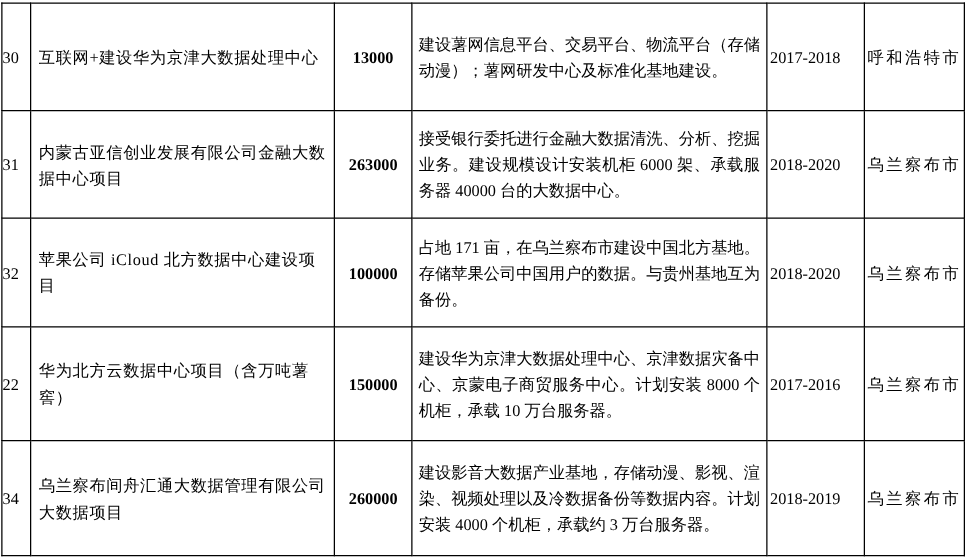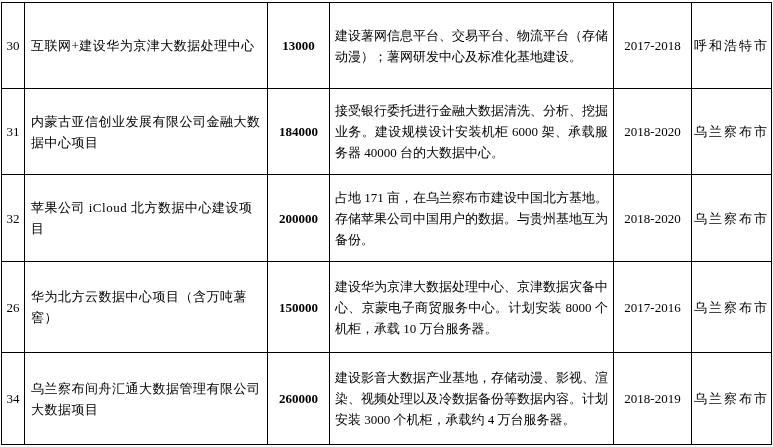--- a/index.html
+++ b/index.html
@@ -32,39 +32,38 @@
     font-size: 13px;
     line-height: 21px;
     overflow: hidden;
   }
   tr.row-1 { height: 86px; }
   tr.row-2 { height: 86px; }
   tr.row-3 { height: 87px; }
   tr.row-4 { height: 91px; }
   tr.row-5 { height: 92px; }
   td.cell-no {
-    text-align: center;
     padding: 0;
   }
   td.cell-name {
     text-align: left;
     padding: 2px 6px;
     letter-spacing: 0.5px;
   }
   td.cell-amount {
     text-align: center;
     padding: 0 2px;
     font-weight: bold;
   }
   td.cell-desc {
     text-align: justify;
     padding: 2px 5px;
   }
   td.cell-years {
-    text-align: center;
+    text-align: left;
     padding: 0 2px;
   }
   td.cell-city {
     text-align: center;
     letter-spacing: 2px;
     padding: 0 2px;
   }
   .spellcheck {
     text-decoration-style: wavy;
     text-decoration-color: #ff0000;
@@ -90,44 +89,44 @@
           <td class="cell-no">30</td>
           <td class="cell-name">互联网+建设华为京津大数据处理中心</td>
           <td class="cell-amount">13000</td>
           <td class="cell-desc">建设薯网信息平台、交易平台、物流平台（存储动漫）；薯网研发中心及标准化基地建设。</td>
           <td class="cell-years">2017-2018</td>
           <td class="cell-city">呼和浩特市</td>
         </tr>
         <tr class="row-2">
           <td class="cell-no">31</td>
           <td class="cell-name">内蒙古亚信创业发展有限公司金融大数据中心项目</td>
-          <td class="cell-amount">184000</td>
+          <td class="cell-amount">263000</td>
           <td class="cell-desc">接受银行委托进行金融大数据清洗、分析、挖掘业务。建设规模设计安装机柜 6000 架、承载服务器 40000 台的大数据中心。</td>
           <td class="cell-years">2018-2020</td>
           <td class="cell-city">乌兰察布市</td>
         </tr>
         <tr class="row-3">
           <td class="cell-no">32</td>
           <td class="cell-name">苹果公司 <span class="spellcheck">iCloud</span> 北方数据中心建设项目</td>
-          <td class="cell-amount">200000</td>
+          <td class="cell-amount">100000</td>
           <td class="cell-desc">占地 171 亩，在乌兰察布市建设中国北方基地。存储苹果公司中国用户的数据。与贵州基地互为备份。</td>
           <td class="cell-years">2018-2020</td>
           <td class="cell-city">乌兰察布市</td>
         </tr>
         <tr class="row-4">
-          <td class="cell-no">26</td>
+          <td class="cell-no">22</td>
           <td class="cell-name">华为北方云数据中心项目（含万吨薯窖）</td>
           <td class="cell-amount">150000</td>
           <td class="cell-desc">建设华为京津大数据处理中心、京津数据灾备中心、京蒙电子商贸服务中心。计划安装 8000 个机柜，承载 10 万台服务器。</td>
           <td class="cell-years">2017-2016</td>
           <td class="cell-city">乌兰察布市</td>
         </tr>
         <tr class="row-5">
           <td class="cell-no">34</td>
           <td class="cell-name">乌兰察布间舟汇通大数据管理有限公司大数据项目</td>
           <td class="cell-amount">260000</td>
-          <td class="cell-desc">建设影音大数据产业基地，存储动漫、影视、渲染、视频处理以及冷数据备份等数据内容。计划安装 3000 个机柜，承载约 4 万台服务器。</td>
+          <td class="cell-desc">建设影音大数据产业基地，存储动漫、影视、渲染、视频处理以及冷数据备份等数据内容。计划安装 4000 个机柜，承载约 3 万台服务器。</td>
           <td class="cell-years">2018-2019</td>
           <td class="cell-city">乌兰察布市</td>
         </tr>
       </tbody>
   </table>
 </div>
 
 </body></html>

